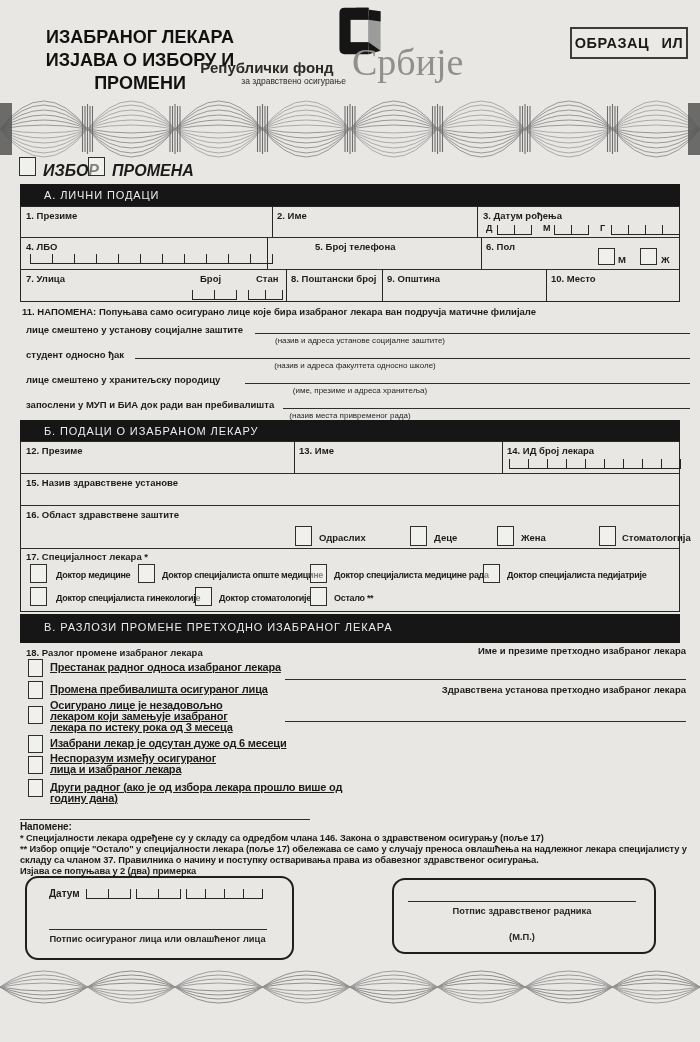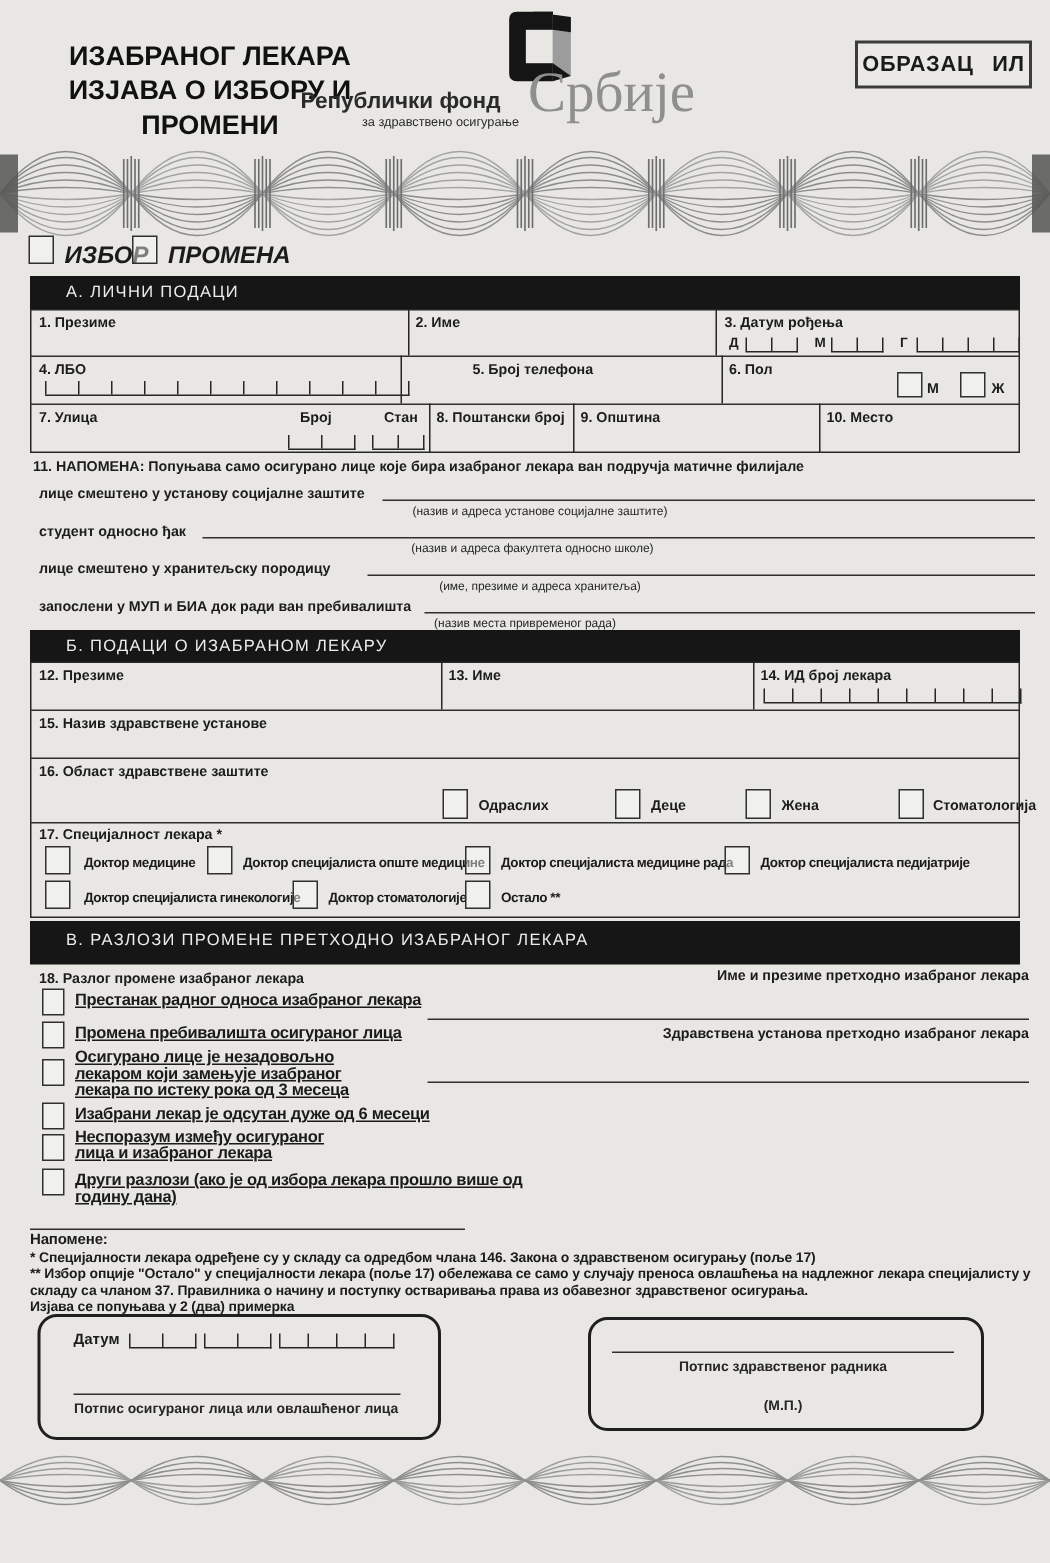--- a/index.html
+++ b/index.html
@@ -251,21 +251,21 @@
   <span class="cb" style="left:28px;top:706px;width:15px;height:18px;"></span>
   <span class="reason" style="left:50px;top:700px;width:200px;">Осигурано лице је незадовољно лекаром који замењује изабраног лекара по истеку рока од 3 месеца</span>
 
   <span class="cb" style="left:28px;top:735px;width:15px;height:18px;"></span>
   <span class="reason" style="left:50px;top:738px;">Изабрани лекар је одсутан дуже од 6 месеци</span>
 
   <span class="cb" style="left:28px;top:756px;width:15px;height:18px;"></span>
   <span class="reason" style="left:50px;top:753px;width:190px;">Неспоразум између осигураног лица и изабраног лекара</span>
 
   <span class="cb" style="left:28px;top:779px;width:15px;height:18px;"></span>
-  <span class="reason" style="left:50px;top:782px;width:300px;">Други разлози (ако је од избора лекара прошло више од годину дана)</span>
+  <span class="reason" style="left:50px;top:782px;width:300px;">Други радног (ако је од избора лекара прошло више од годину дана)</span>
 
   <span class="rlbl" style="left:386px;top:645px;width:300px;">Име и презиме претходно изабраног лекара</span>
   <div class="hl" style="left:285px;top:679px;width:401px;"></div>
   <span class="rlbl" style="left:386px;top:684px;width:300px;">Здравствена установа претходно изабраног лекара</span>
   <div class="hl" style="left:285px;top:721px;width:401px;"></div>
 
   <div class="hl" style="left:20px;top:819px;width:290px;border-top-width:1px;"></div>
   <div class="note" style="top:822px;font-size:10px;">Напомене:</div>
   <div class="note" style="top:833px;">* Специјалности лекара одређене су у складу са одредбом члана 146. Закона о здравственом осигурању (поље 17)</div>
   <div class="note" style="top:844px;">** Избор опције "Остало" у специјалности лекара (поље 17) обележава се само у случају преноса овлашћења на надлежног лекара специјалисту у складу са чланом 37. Правилника о начину и поступку остваривања права из обавезног здравственог осигурања.</div>

